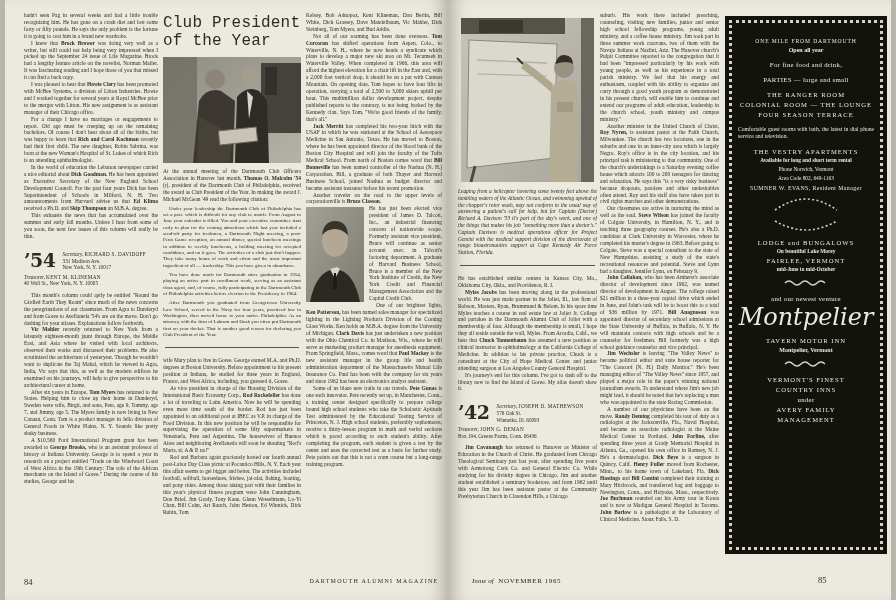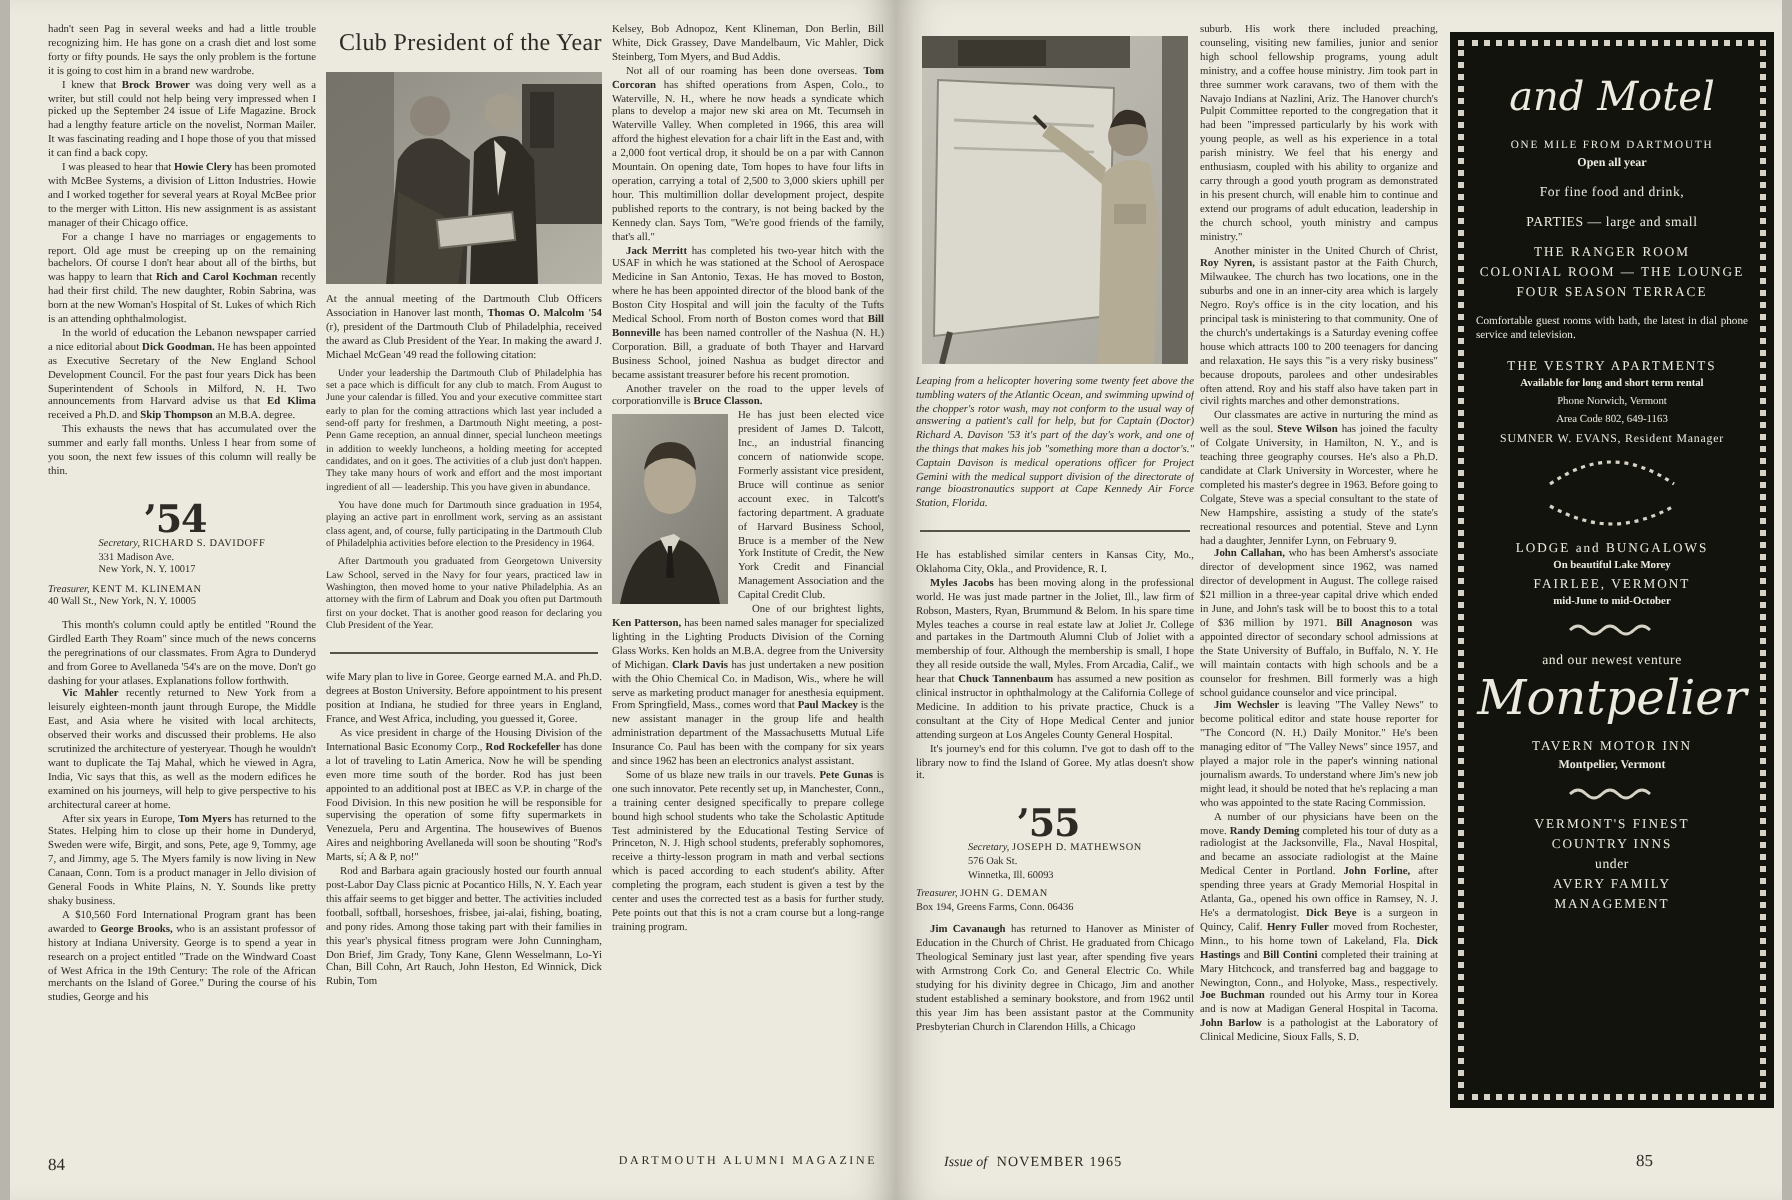--- a/index.html
+++ b/index.html
@@ -12,31 +12,31 @@
   .para{margin:0;text-indent:7px;text-align:justify;font-size:5.4px;line-height:6.9px;}
   .para b{font-weight:bold;}
   .noindent,.first-cont > p:first-child{text-indent:0;}
   
   .l-col1{left:19px;width:134px;height:552px;}
   .l-col2{left:158px;width:138px;height:552px;}
   .l-col3{left:301px;width:136px;height:552px;}
   
   .r-col1{left:10px;width:139px;height:552px;}
   .r-col2{left:152px;width:119px;height:540px;}
-  .headline{font-family:Liberation Serif, serif;font-size:12px;text-align:right;
+  .headline{font-family:Liberation Mono, monospace;font-size:16px;text-align:left;
             margin:2px 0 7px;letter-spacing:.2px;}
   .photo{display:block;background:#b7b4ab;}
   .photo-award{width:138px;height:106px;margin-bottom:5px;}
   .photo-davison{width:133px;height:164px;margin:6px 0 6px 3px;}
   .photo-portrait{float:left;width:58px;height:95px;margin:2px 5px 2px 0;}
   .caption{font-style:italic;font-size:5.4px;line-height:6.8px;text-align:justify;margin:2px 0;}
   .citation p{font-size:5px;line-height:6.35px;margin:3px 0 0;text-align:justify;text-indent:6px;}
   .citation p:first-child{text-indent:6px;}
   .rule{border:0;border-top:1px solid #57524a;margin:9px 2px;}
-  .class-head{display:flex;align-items:center;margin:11px 0 3px;flex-direction:column;}
+  .class-head{display:flex;align-items:flex-start;margin:11px 0 3px;}
   .class-year{font-family:"DejaVu Serif",serif;font-weight:bold;font-size:19px;line-height:18px;
               margin-right:7px;letter-spacing:-.5px;}
   .class-info{font-size:5.2px;line-height:6.6px;}
   .class-treas{font-size:5.2px;line-height:6.6px;margin:3px 0 5px;}
   .lbl{font-style:italic;}
   .scaps{letter-spacing:.3px;}
   .footer-mag{position:absolute;bottom:16px;left:301px;width:136px;text-align:center;
               font-size:6px;letter-spacing:1.3px;white-space:nowrap;}
   .pagenum{position:absolute;font-size:8.5px;}
   .pn-left{left:19px;bottom:13px;}
@@ -198,21 +198,21 @@
     </svg>
     <p class="caption">Leaping from a helicopter hovering some twenty feet above the tumbling waters of the Atlantic Ocean, and swimming upwind of the chopper's rotor wash, may not conform to the usual way of answering a patient's call for help, but for Captain (Doctor) Richard A. Davison '53 it's part of the day's work, and one of the things that makes his job "something more than a doctor's." Captain Davison is medical operations officer for Project Gemini with the medical support division of the directorate of range bioastronautics support at Cape Kennedy Air Force Station, Florida.</p>
     <hr class="rule">
     <div class="first-cont">
         <p class="para">He has established similar centers in Kansas City, Mo., Oklahoma City, Okla., and Providence, R. I.</p>
         <p class="para"><b>Myles Jacobs</b> has been moving along in the professional world. He was just made partner in the Joliet, Ill., law firm of Robson, Masters, Ryan, Brummund &amp; Belom. In his spare time Myles teaches a course in real estate law at Joliet Jr. College and partakes in the Dartmouth Alumni Club of Joliet with a membership of four. Although the membership is small, I hope they all reside outside the wall, Myles. From Arcadia, Calif., we hear that <b>Chuck Tannenbaum</b> has assumed a new position as clinical instructor in ophthalmology at the California College of Medicine. In addition to his private practice, Chuck is a consultant at the City of Hope Medical Center and junior attending surgeon at Los Angeles County General Hospital.</p>
         <p class="para">It's journey's end for this column. I've got to dash off to the library now to find the Island of Goree. My atlas doesn't show it.</p>
       </div>
 
     <div class="class-head">
-      <span class="class-year">’55</span>
+      <span class="class-year">’42</span>
       <div class="class-info">
         <div><span class="lbl">Secretary,</span>
              <span class="scaps">JOSEPH D. MATHEWSON</span></div>
         <div>576 Oak St.</div>
         <div>Winnetka, Ill. 60093</div>
       </div>
     </div>
     <div class="class-treas">
       <div><span class="lbl">Treasurer,</span>
            <span class="scaps">JOHN G. DEMAN</span></div>
@@ -232,21 +232,20 @@
         <p class="para"><b>Jim Wechsler</b> is leaving "The Valley News" to become political editor and state house reporter for "The Concord (N. H.) Daily Monitor." He's been managing editor of "The Valley News" since 1957, and played a major role in the paper's winning national journalism awards. To understand where Jim's new job might lead, it should be noted that he's replacing a man who was appointed to the state Racing Commission.</p>
         <p class="para">A number of our physicians have been on the move. <b>Randy Deming</b> completed his tour of duty as a radiologist at the Jacksonville, Fla., Naval Hospital, and became an associate radiologist at the Maine Medical Center in Portland. <b>John Forline,</b> after spending three years at Grady Memorial Hospital in Atlanta, Ga., opened his own office in Ramsey, N. J. He's a dermatologist. <b>Dick Beye</b> is a surgeon in Quincy, Calif. <b>Henry Fuller</b> moved from Rochester, Minn., to his home town of Lakeland, Fla. <b>Dick Hastings</b> and <b>Bill Contini</b> completed their training at Mary Hitchcock, and transferred bag and baggage to Newington, Conn., and Holyoke, Mass., respectively. <b>Joe Buchman</b> rounded out his Army tour in Korea and is now at Madigan General Hospital in Tacoma. <b>John Barlow</b> is a pathologist at the Laboratory of Clinical Medicine, Sioux Falls, S. D.</p>
       </div>
   </div>
 
   <div class="ad">
     <div class="ad-border"></div>
     <div class="ad-content">
 
       <div class="ad-script norwich-title">
-        <div>and Motel</div>
       </div>
       <div class="ad-tiny">ONE MILE FROM DARTMOUTH</div>
       <div class="ad-bold">Open all year</div>
       <div class="ad-med">For fine food and drink,</div>
       <div class="ad-med">PARTIES — large and small</div>
       <div class="ad-caps">THE RANGER ROOM</div>
       <div class="ad-caps2">COLONIAL ROOM — THE LOUNGE</div>
       <div class="ad-caps2">FOUR SEASON TERRACE</div>
       <div class="ad-body">Comfortable guest rooms with bath, the latest in dial phone service and television.</div>
       <div class="ad-caps">THE VESTRY APARTMENTS</div>

